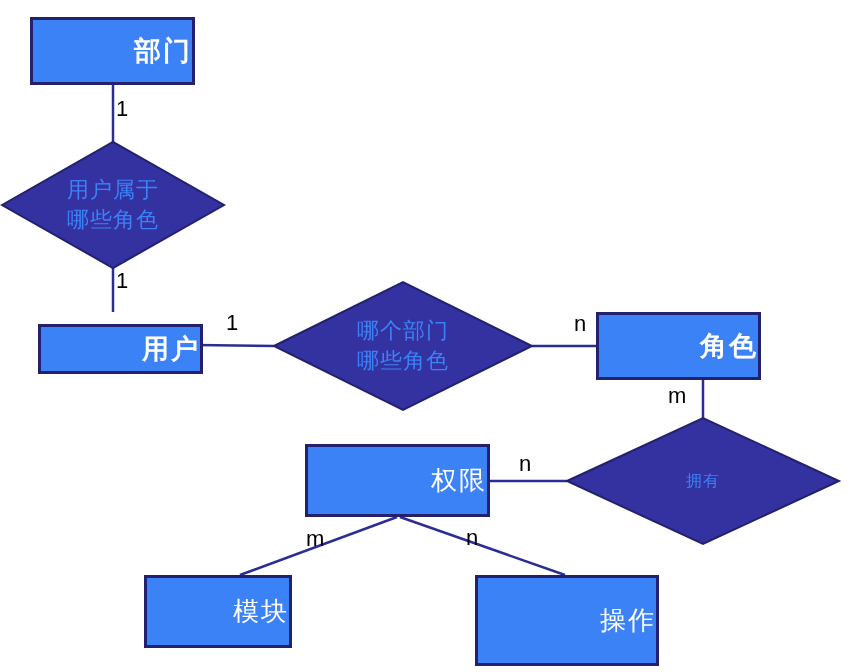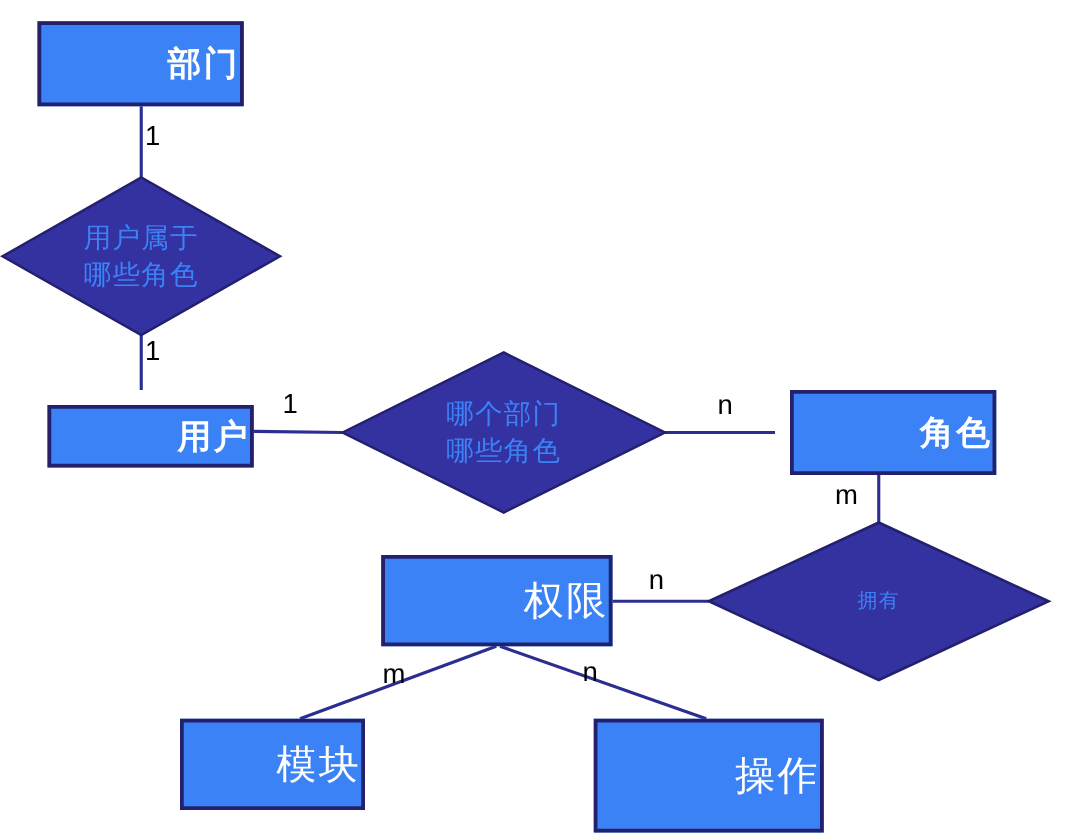--- a/index.html
+++ b/index.html
@@ -32,21 +32,21 @@
     align-items: center;
     justify-content: flex-end;
     letter-spacing: 2px;
   }
   .entity.primary {
     font-size: 27px;
     font-weight: bold;
     font-family: "Liberation Sans", sans-serif;
   }
   .entity.secondary {
-    font-size: 32px;
+    font-size: 26px;
     font-weight: normal;
     font-family: "Liberation Serif", serif;
   }
   .diamond-label {
     position: absolute;
     color: #3b82f6;
     font-family: Liberation Serif, serif;
     text-align: center;
     transform: translate(-50%, -50%);
     line-height: 1.35;
@@ -57,21 +57,21 @@
   .diamond-label.one-line { font-size: 16px; }
   .cardinality {
     position: absolute;
     color: #000000;
     font-size: 22px;
     font-family: "Liberation Sans", sans-serif;
     line-height: 1;
   }
   .ent-dept   { left: 30px;  top: 17px;  width: 165px; height: 68px; }
   .ent-user   { left: 38px;  top: 312px; width: 165px; height: 50px; margin-top: 12px; }
-  .ent-role   { left: 632px; top: 312px; width: 165px; height: 68px; }
+  .ent-role   { left: 596px; top: 312px; width: 165px; height: 68px; }
   .ent-perm   { left: 305px; top: 444px; width: 185px; height: 73px; }
   .ent-module { left: 144px; top: 575px; width: 148px; height: 73px; }
   .ent-action { left: 475px; top: 575px; width: 184px; height: 91px; }
   .lbl-d1 { left: 113px; top: 205px; }
   .lbl-d2 { left: 403px; top: 346px; }
   .lbl-d3 { left: 703px; top: 481px; }
   .card-1 { left: 116px; top: 98px; }
   .card-2 { left: 116px; top: 270px; }
   .card-3 { left: 226px; top: 312px; }
   .card-4 { left: 574px; top: 313px; }

